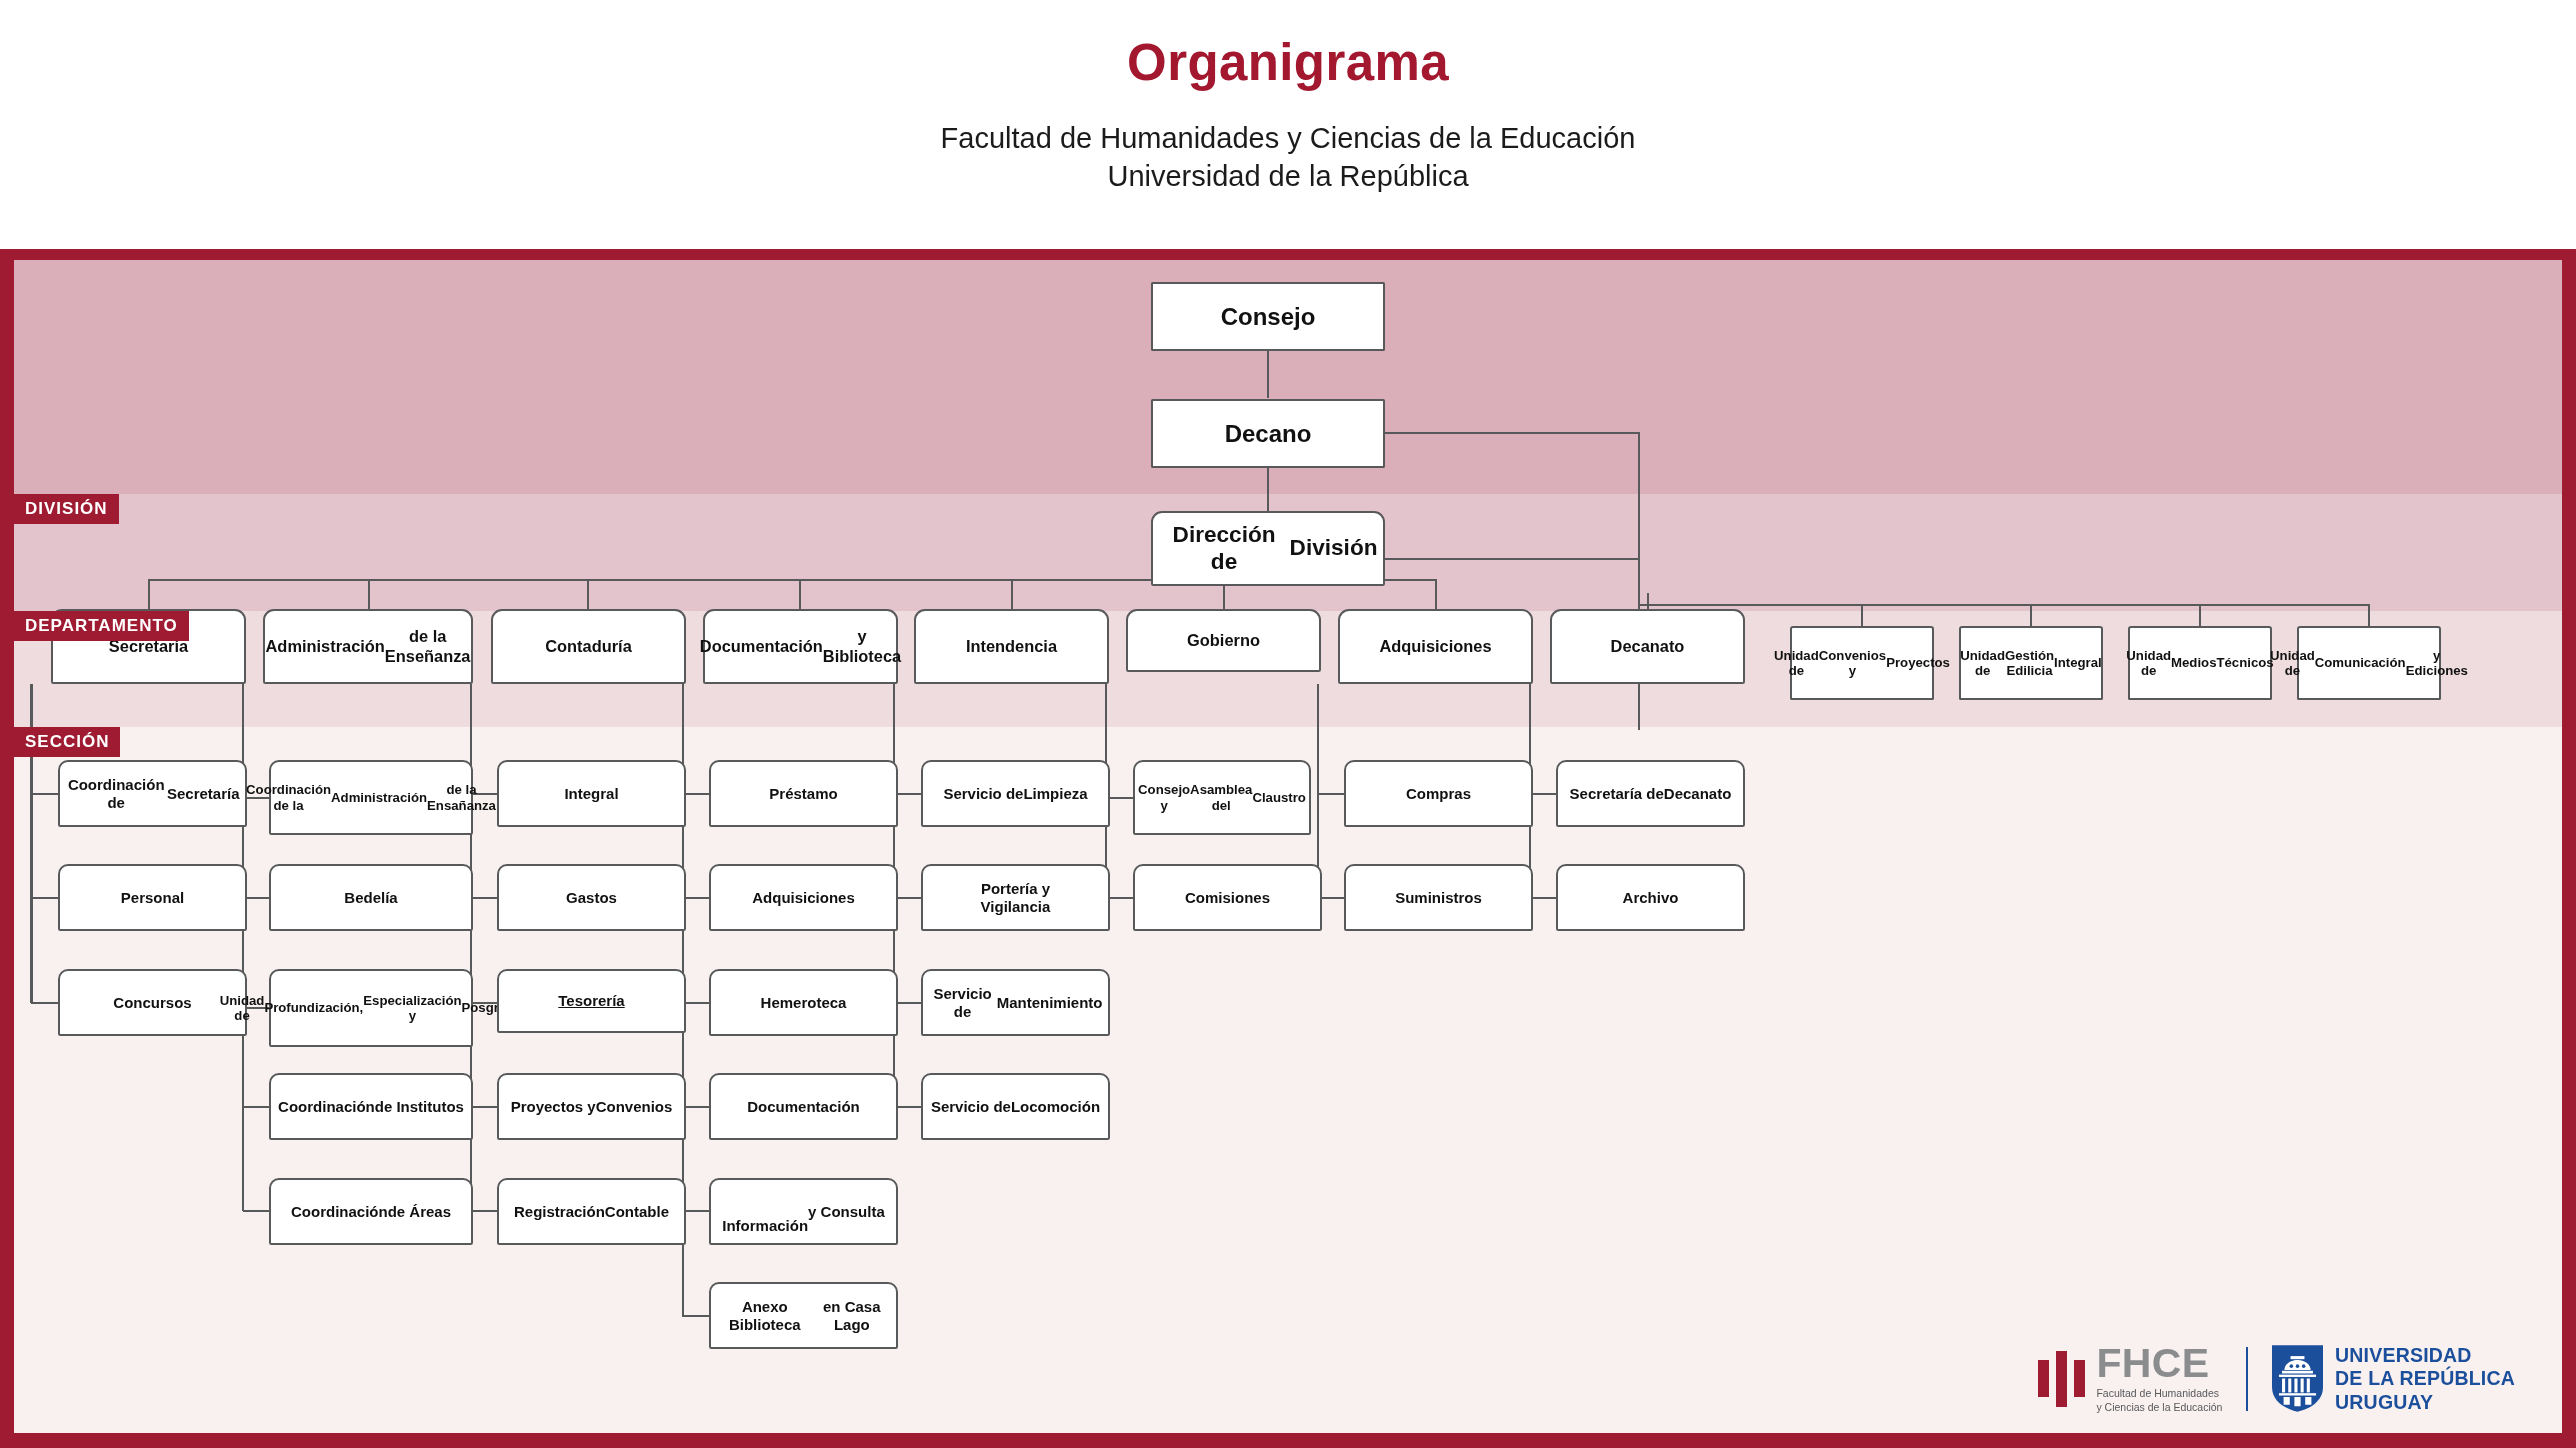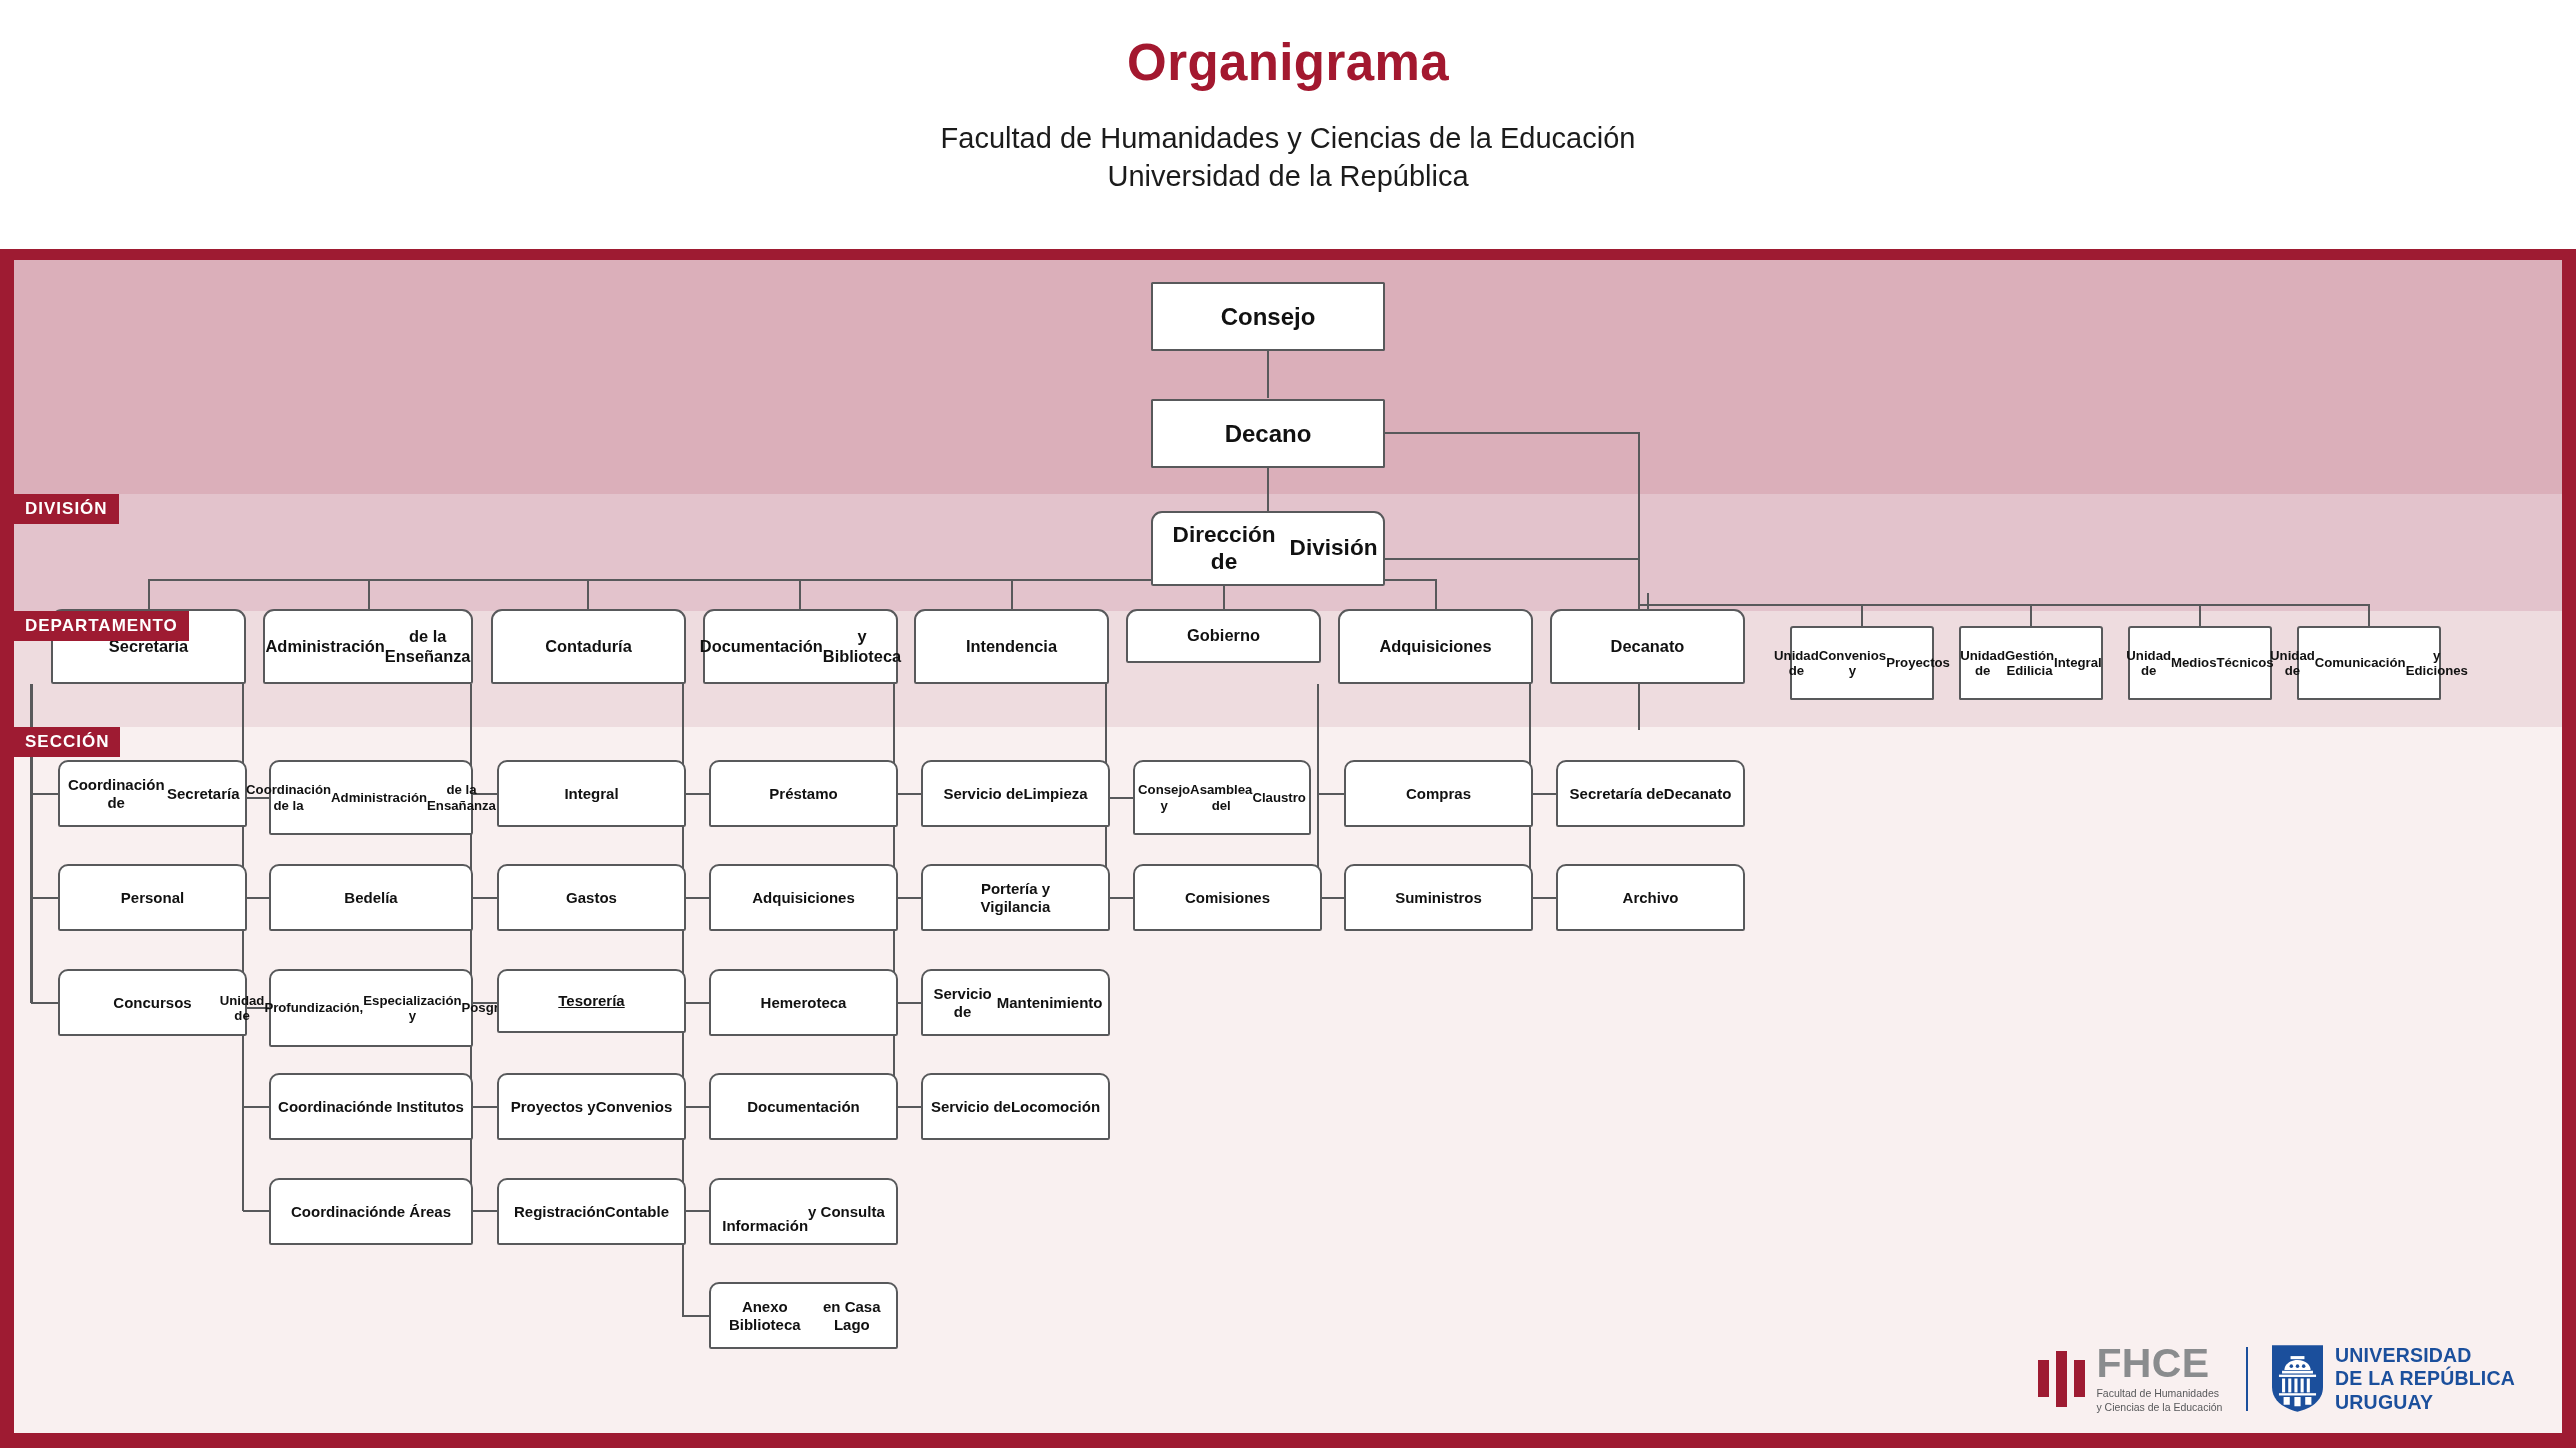--- a/index.html
+++ b/index.html
@@ -196,21 +196,21 @@
         <div class="node dept" style="left: 477px; top: 349px; width: 195px; height: 75px;">
           <span style="display: block;">Contaduría</span>
         </div>
         <div class="node dept" style="left: 689px; top: 349px; width: 195px; height: 75px;">
           <span style="display: block;">Documentación</span>
           <span style="display: block;">y Biblioteca</span>
         </div>
         <div class="node dept" style="left: 900px; top: 349px; width: 195px; height: 75px;">
           <span style="display: block;">Intendencia</span>
         </div>
-        <div class="node dept" style="left: 1112px; top: 349px; width: 195px; height: 54px;">
+        <div class="node dept" style="left: 1112px; top: 349px; width: 195px; height: 63px;">
           <span style="display: block;">Gobierno</span>
         </div>
         <div class="node dept" style="left: 1324px; top: 349px; width: 195px; height: 75px;">
           <span style="display: block;">Adquisiciones</span>
         </div>
         <div class="node dept" style="left: 1536px; top: 349px; width: 195px; height: 75px;">
           <span style="display: block;">Decanato</span>
         </div>
         <div class="node unit" style="left: 1776px; top: 366px; width: 144px; height: 74px;">
           <span style="display: block;">Unidad de</span>

